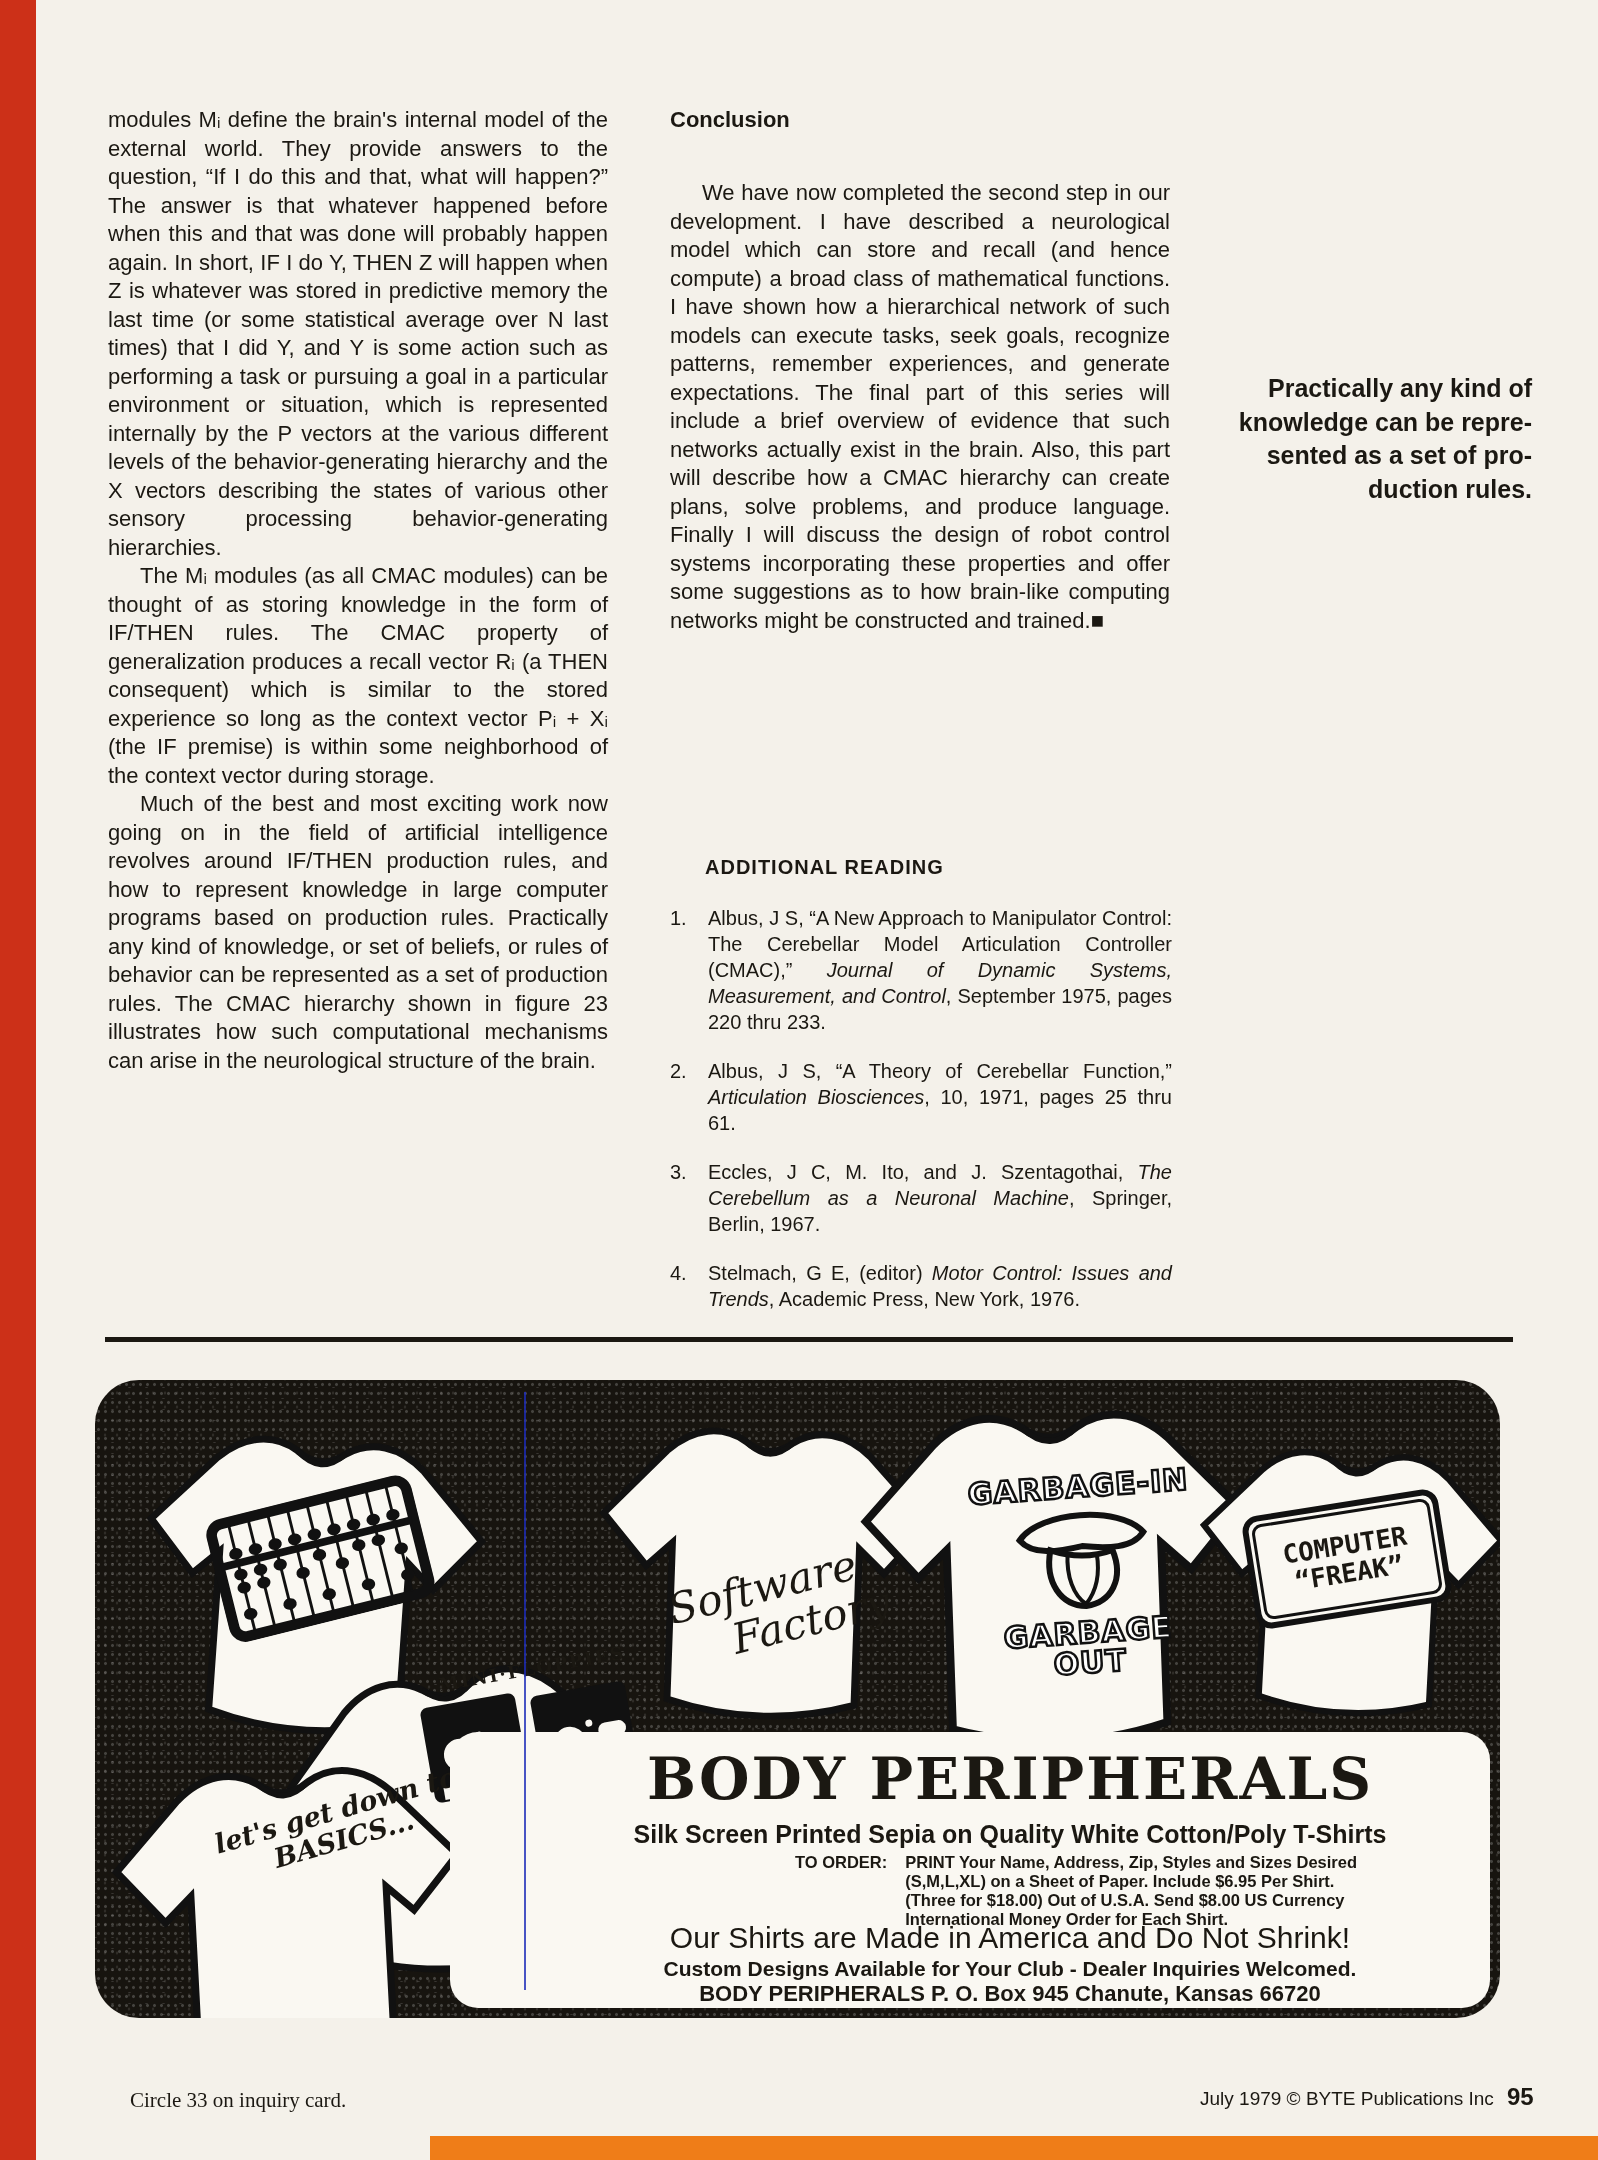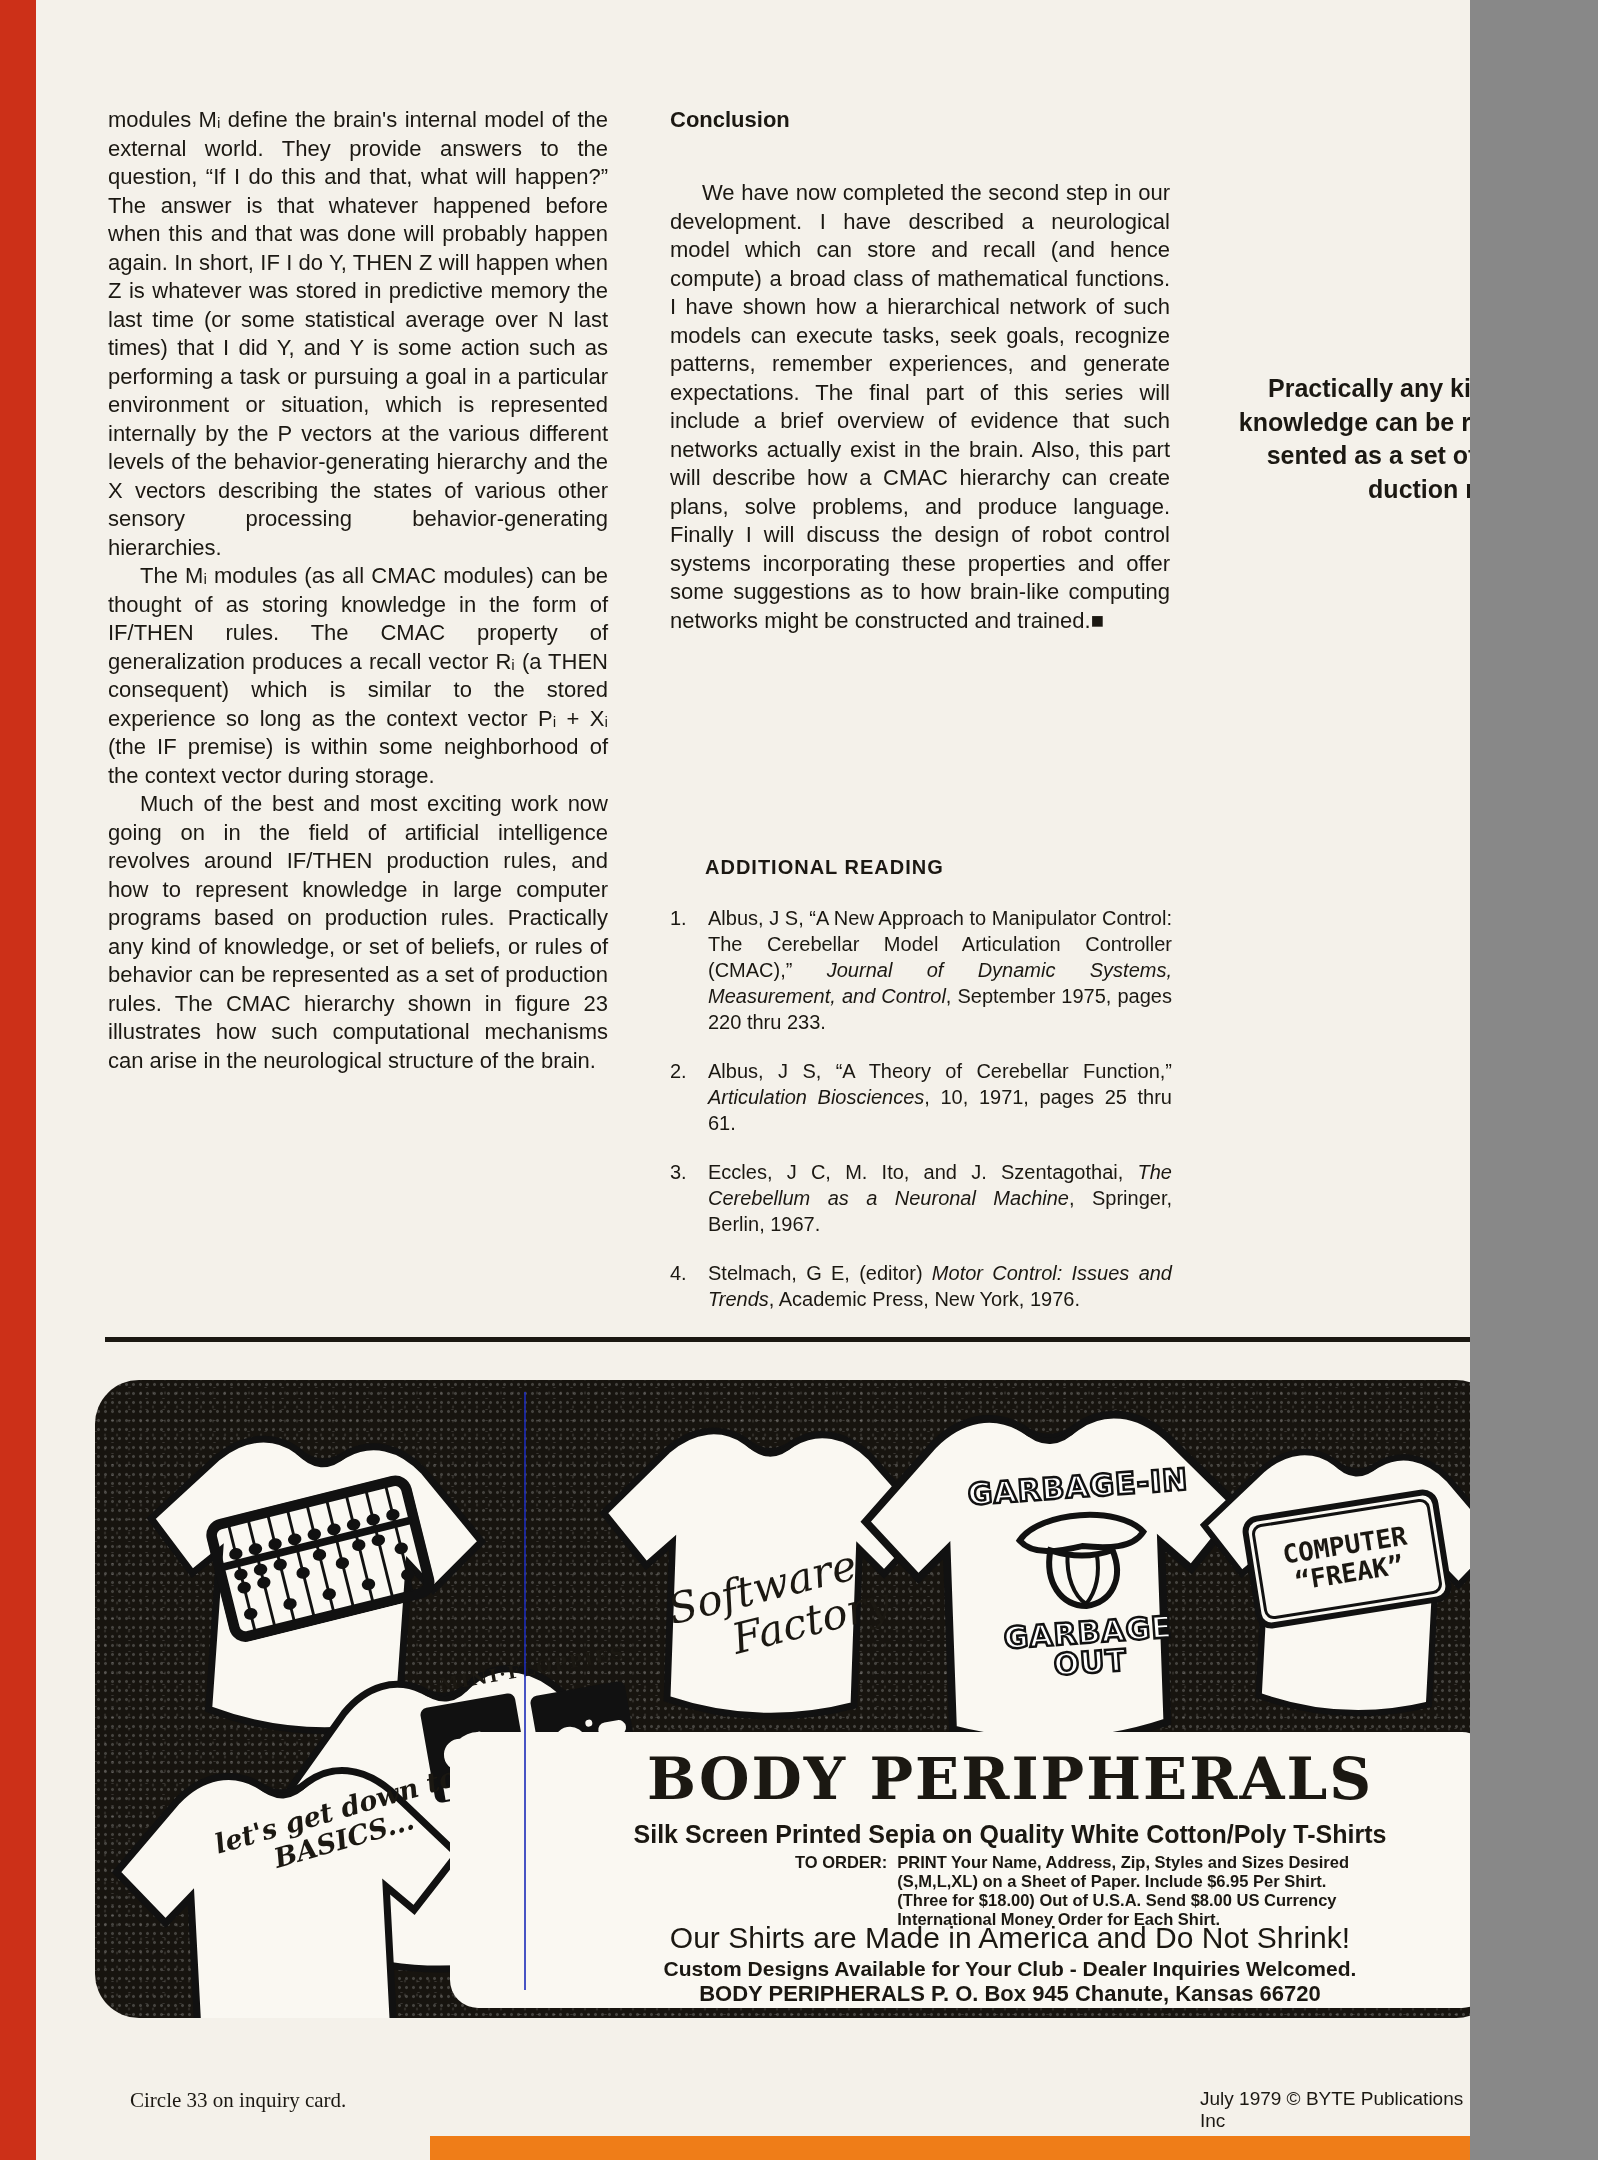--- a/index.html
+++ b/index.html
@@ -7,21 +7,21 @@
     --c-ink:#1b1812;
     --c-left_band:#cc3018;
     --c-bottom_band:#ef7d18;
     --c-ad_bg:#17140f;
     --c-shirt:#faf8f2;
     --c-artifact_blue:#1b2bb8;
   }
   *{box-sizing:border-box;margin:0;padding:0;}
   body{background:#888;}
   .page{
-    position:relative;width:1470px;height:2160px;
+    position:relative;width:1598px;height:2160px;
     background:var(--c-page_bg);color:var(--c-ink);
     font-family:"Liberation Sans",sans-serif;overflow:hidden;
   }
   .edge-left{position:absolute;left:0;top:0;width:36px;height:2160px;background:var(--c-left_band);}
   .edge-bottom{position:absolute;left:430px;top:2136px;width:1168px;height:24px;background:var(--c-bottom_band);}
 
   
   .col{position:absolute;font-size:22px;line-height:28.5px;text-align:justify;}
   .col-left{left:108px;top:106px;width:500px;}
   .col-right{left:670px;top:106px;width:500px;}
@@ -87,21 +87,21 @@
     position:absolute;inset:3px;border:3px solid #111;border-radius:10px;
     display:flex;align-items:center;justify-content:center;
     font-family:"DejaVu Sans Mono",monospace;font-weight:bold;font-size:26px;line-height:28px;
     text-align:center;white-space:pre-line;
   }
   .ad-panel{position:absolute;left:355px;top:352px;width:1040px;height:276px;background:var(--c-shirt);border-radius:28px;}
   .ad-text{position:absolute;left:440px;width:950px;text-align:center;}
   .ad-brand{top:368px;font-family:"DejaVu Serif",serif;font-weight:bold;font-size:58px;line-height:62px;letter-spacing:2px;}
   .ad-tagline{top:440px;font-size:25px;font-weight:bold;}
   .ad-order{position:absolute;left:700px;top:473px;display:flex;text-align:left;font-weight:bold;font-size:16.5px;line-height:19px;}
-  .ad-order .lbl{margin-right:10px;white-space:nowrap;}
+  .ad-order .lbl{margin-right:18px;white-space:nowrap;}
   .ad-slogan{top:541px;font-size:30px;font-weight:normal;}
   .ad-custom{top:577px;font-size:21px;font-weight:bold;}
   .ad-address{top:601px;font-size:22px;font-weight:bold;}
   .artifact-line{position:absolute;left:429px;top:12px;width:2px;height:598px;background:var(--c-artifact_blue);opacity:.8;z-index:40;}
 
   
   .footer-left{position:absolute;left:130px;top:2088px;font-size:21px;font-family:Liberation Serif, serif;}
   .footer-right{position:absolute;left:1200px;top:2088px;font-size:19px;}
   .page-num{position:absolute;left:1507px;top:2083px;font-size:24px;font-weight:bold;}
 </style>

